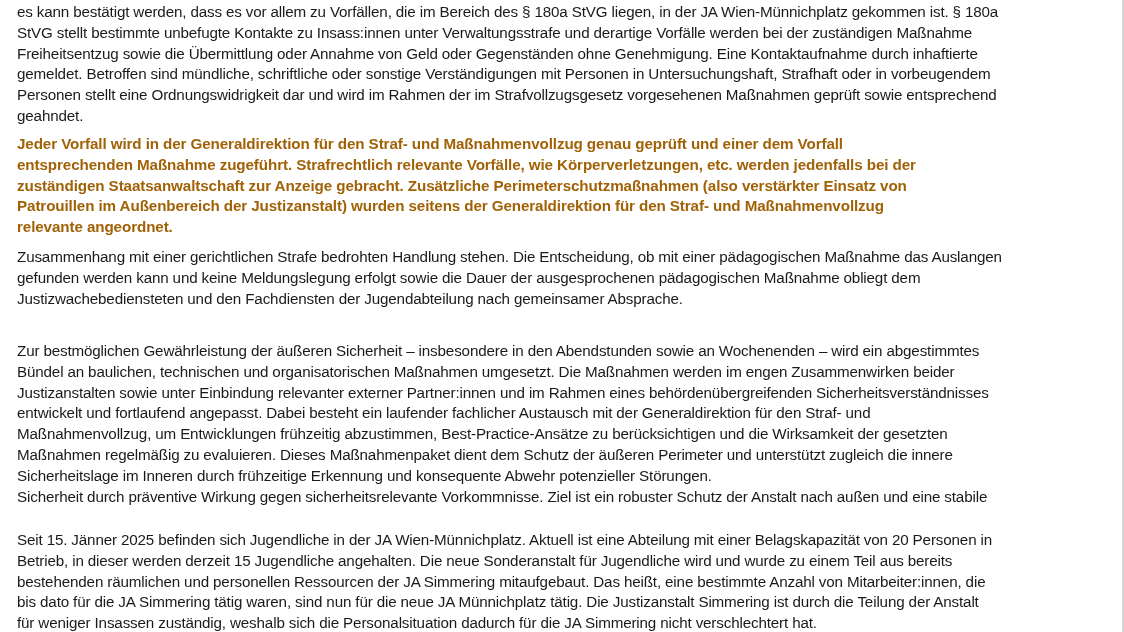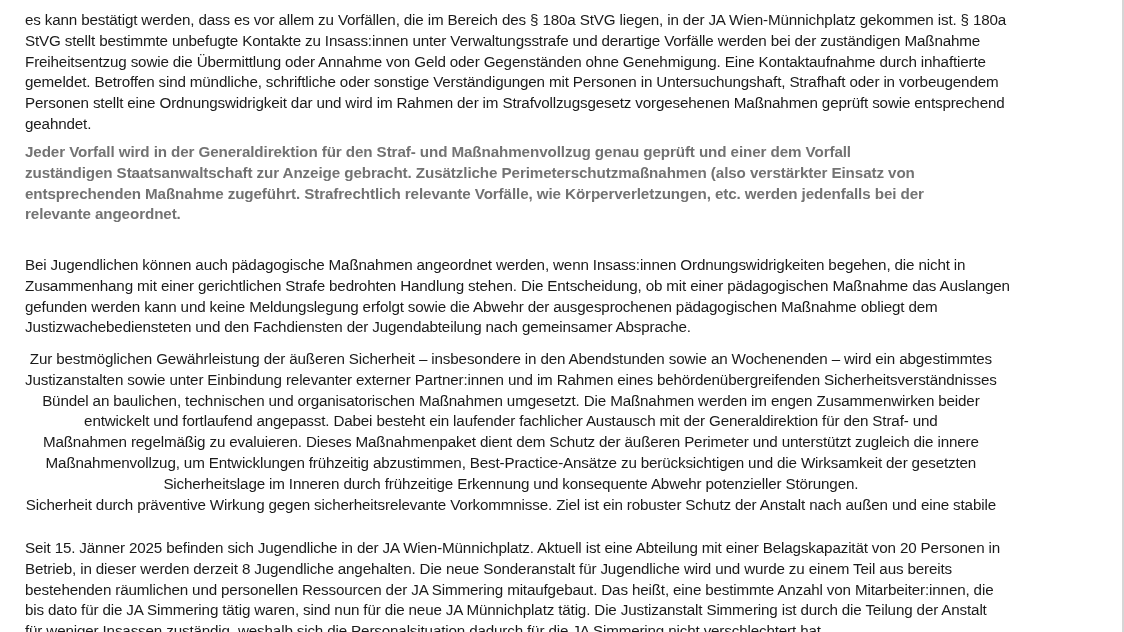--- a/index.html
+++ b/index.html
@@ -27,75 +27,75 @@
       left: 17px;
       top: 2px;
       width: 1080px;
       font-family: "Liberation Sans", sans-serif;
       font-size: 15.2px;
       line-height: 20.8px;
       color: #1a1a1a;
       letter-spacing: -0.15px;
     }
     .doc p {
-      margin: 8px;
+      margin: 0;
       white-space: normal;
     }
     .doc .line {
       display: block;
       white-space: nowrap;
     }
     .p1 { position: absolute; top: 0; }
-    .p2 { position: absolute; top: 132px; font-weight: bold; color: #737373; letter-spacing: -0.1px; }
+    .p2 { position: absolute; top: 132px; font-weight: bold; color: #a16207; letter-spacing: -0.1px; }
     .p3 { position: absolute; top: 245px; }
-    .p4 { position: absolute; top: 339px; text-align: center; }
+    .p4 { position: absolute; top: 339px; }
     .p5 { position: absolute; top: 528px; }
   </style>
 </head>
 <body>
 
 <div class="page">
   <div class="doc">
 
     <p class="p1">
       <span class="line">es kann bestätigt werden, dass es vor allem zu Vorfällen, die im Bereich des § 180a StVG liegen, in der JA Wien-Münnichplatz gekommen ist. § 180a</span>
       <span class="line">StVG stellt bestimmte unbefugte Kontakte zu Insass:innen unter Verwaltungsstrafe und derartige Vorfälle werden bei der zuständigen Maßnahme</span>
       <span class="line">Freiheitsentzug sowie die Übermittlung oder Annahme von Geld oder Gegenständen ohne Genehmigung. Eine Kontaktaufnahme durch inhaftierte</span>
       <span class="line">gemeldet. Betroffen sind mündliche, schriftliche oder sonstige Verständigungen mit Personen in Untersuchungshaft, Strafhaft oder in vorbeugendem</span>
       <span class="line">Personen stellt eine Ordnungswidrigkeit dar und wird im Rahmen der im Strafvollzugsgesetz vorgesehenen Maßnahmen geprüft sowie entsprechend</span>
       <span class="line">geahndet.</span>
     </p>
 
     <p class="p2">
       <span class="line">Jeder Vorfall wird in der Generaldirektion für den Straf- und Maßnahmenvollzug genau geprüft und einer dem Vorfall</span>
+      <span class="line">entsprechenden Maßnahme zugeführt. Strafrechtlich relevante Vorfälle, wie Körperverletzungen, etc. werden jedenfalls bei der</span>
       <span class="line">zuständigen Staatsanwaltschaft zur Anzeige gebracht. Zusätzliche Perimeterschutzmaßnahmen (also verstärkter Einsatz von</span>
-      <span class="line">entsprechenden Maßnahme zugeführt. Strafrechtlich relevante Vorfälle, wie Körperverletzungen, etc. werden jedenfalls bei der</span>
+      <span class="line">Patrouillen im Außenbereich der Justizanstalt) wurden seitens der Generaldirektion für den Straf- und Maßnahmenvollzug</span>
       <span class="line">relevante angeordnet.</span>
     </p>
 
     <p class="p3">
-      <span class="line">Bei Jugendlichen können auch pädagogische Maßnahmen angeordnet werden, wenn Insass:innen Ordnungswidrigkeiten begehen, die nicht in</span>
       <span class="line">Zusammenhang mit einer gerichtlichen Strafe bedrohten Handlung stehen. Die Entscheidung, ob mit einer pädagogischen Maßnahme das Auslangen</span>
-      <span class="line">gefunden werden kann und keine Meldungslegung erfolgt sowie die Abwehr der ausgesprochenen pädagogischen Maßnahme obliegt dem</span>
+      <span class="line">gefunden werden kann und keine Meldungslegung erfolgt sowie die Dauer der ausgesprochenen pädagogischen Maßnahme obliegt dem</span>
       <span class="line">Justizwachebediensteten und den Fachdiensten der Jugendabteilung nach gemeinsamer Absprache.</span>
     </p>
 
     <p class="p4">
       <span class="line">Zur bestmöglichen Gewährleistung der äußeren Sicherheit – insbesondere in den Abendstunden sowie an Wochenenden – wird ein abgestimmtes</span>
+      <span class="line">Bündel an baulichen, technischen und organisatorischen Maßnahmen umgesetzt. Die Maßnahmen werden im engen Zusammenwirken beider</span>
       <span class="line">Justizanstalten sowie unter Einbindung relevanter externer Partner:innen und im Rahmen eines behördenübergreifenden Sicherheitsverständnisses</span>
-      <span class="line">Bündel an baulichen, technischen und organisatorischen Maßnahmen umgesetzt. Die Maßnahmen werden im engen Zusammenwirken beider</span>
       <span class="line">entwickelt und fortlaufend angepasst. Dabei besteht ein laufender fachlicher Austausch mit der Generaldirektion für den Straf- und</span>
+      <span class="line">Maßnahmenvollzug, um Entwicklungen frühzeitig abzustimmen, Best-Practice-Ansätze zu berücksichtigen und die Wirksamkeit der gesetzten</span>
       <span class="line">Maßnahmen regelmäßig zu evaluieren. Dieses Maßnahmenpaket dient dem Schutz der äußeren Perimeter und unterstützt zugleich die innere</span>
-      <span class="line">Maßnahmenvollzug, um Entwicklungen frühzeitig abzustimmen, Best-Practice-Ansätze zu berücksichtigen und die Wirksamkeit der gesetzten</span>
       <span class="line">Sicherheitslage im Inneren durch frühzeitige Erkennung und konsequente Abwehr potenzieller Störungen.</span>
       <span class="line">Sicherheit durch präventive Wirkung gegen sicherheitsrelevante Vorkommnisse. Ziel ist ein robuster Schutz der Anstalt nach außen und eine stabile</span>
     </p>
 
     <p class="p5">
       <span class="line">Seit 15. Jänner 2025 befinden sich Jugendliche in der JA Wien-Münnichplatz. Aktuell ist eine Abteilung mit einer Belagskapazität von 20 Personen in</span>
-      <span class="line">Betrieb, in dieser werden derzeit 8 Jugendliche angehalten. Die neue Sonderanstalt für Jugendliche wird und wurde zu einem Teil aus bereits</span>
+      <span class="line">Betrieb, in dieser werden derzeit 15 Jugendliche angehalten. Die neue Sonderanstalt für Jugendliche wird und wurde zu einem Teil aus bereits</span>
       <span class="line">bestehenden räumlichen und personellen Ressourcen der JA Simmering mitaufgebaut. Das heißt, eine bestimmte Anzahl von Mitarbeiter:innen, die</span>
       <span class="line">bis dato für die JA Simmering tätig waren, sind nun für die neue JA Münnichplatz tätig. Die Justizanstalt Simmering ist durch die Teilung der Anstalt</span>
       <span class="line">für weniger Insassen zuständig, weshalb sich die Personalsituation dadurch für die JA Simmering nicht verschlechtert hat.</span>
     </p>
 
   </div>
 </div>
 
 </body></html>

